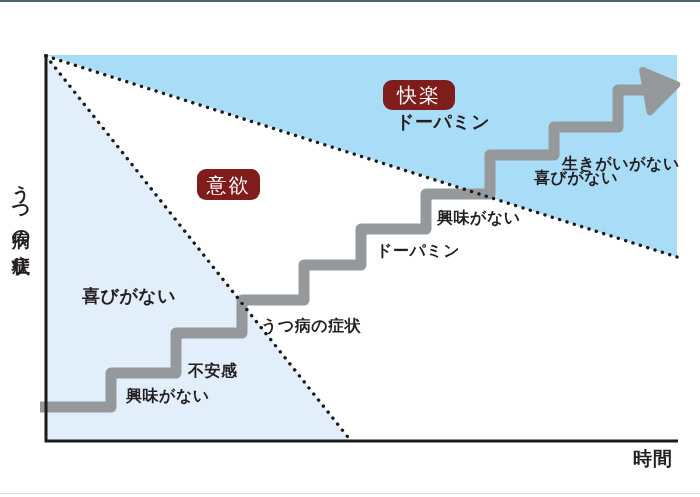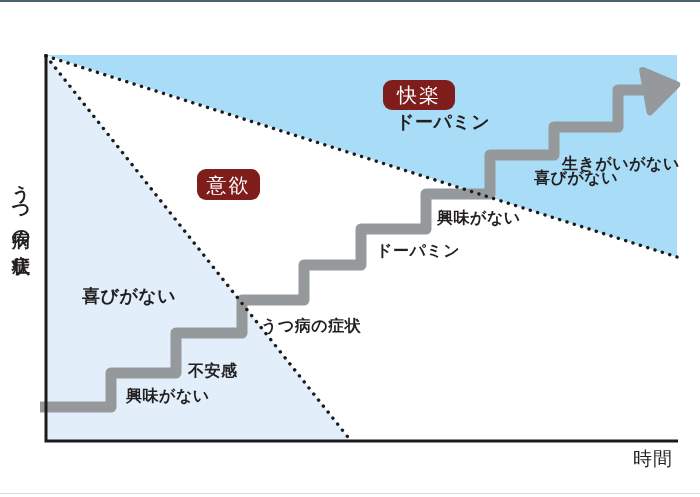--- a/index.html
+++ b/index.html
@@ -58,21 +58,21 @@
     font-size: 18px;
     font-weight: 700;
     letter-spacing: 2px;
     line-height: 1;
   }
   .x-axis-label {
     position: absolute;
     left: 633px;
     top: 449px;
     font-size: 19px;
-    font-weight: 400;
+    font-weight: 700;
     letter-spacing: 1px;
     line-height: 1;
   }
 </style>
 </head>
 <body>
 
 <div class="page">
 
   <div class="top-border"></div>

